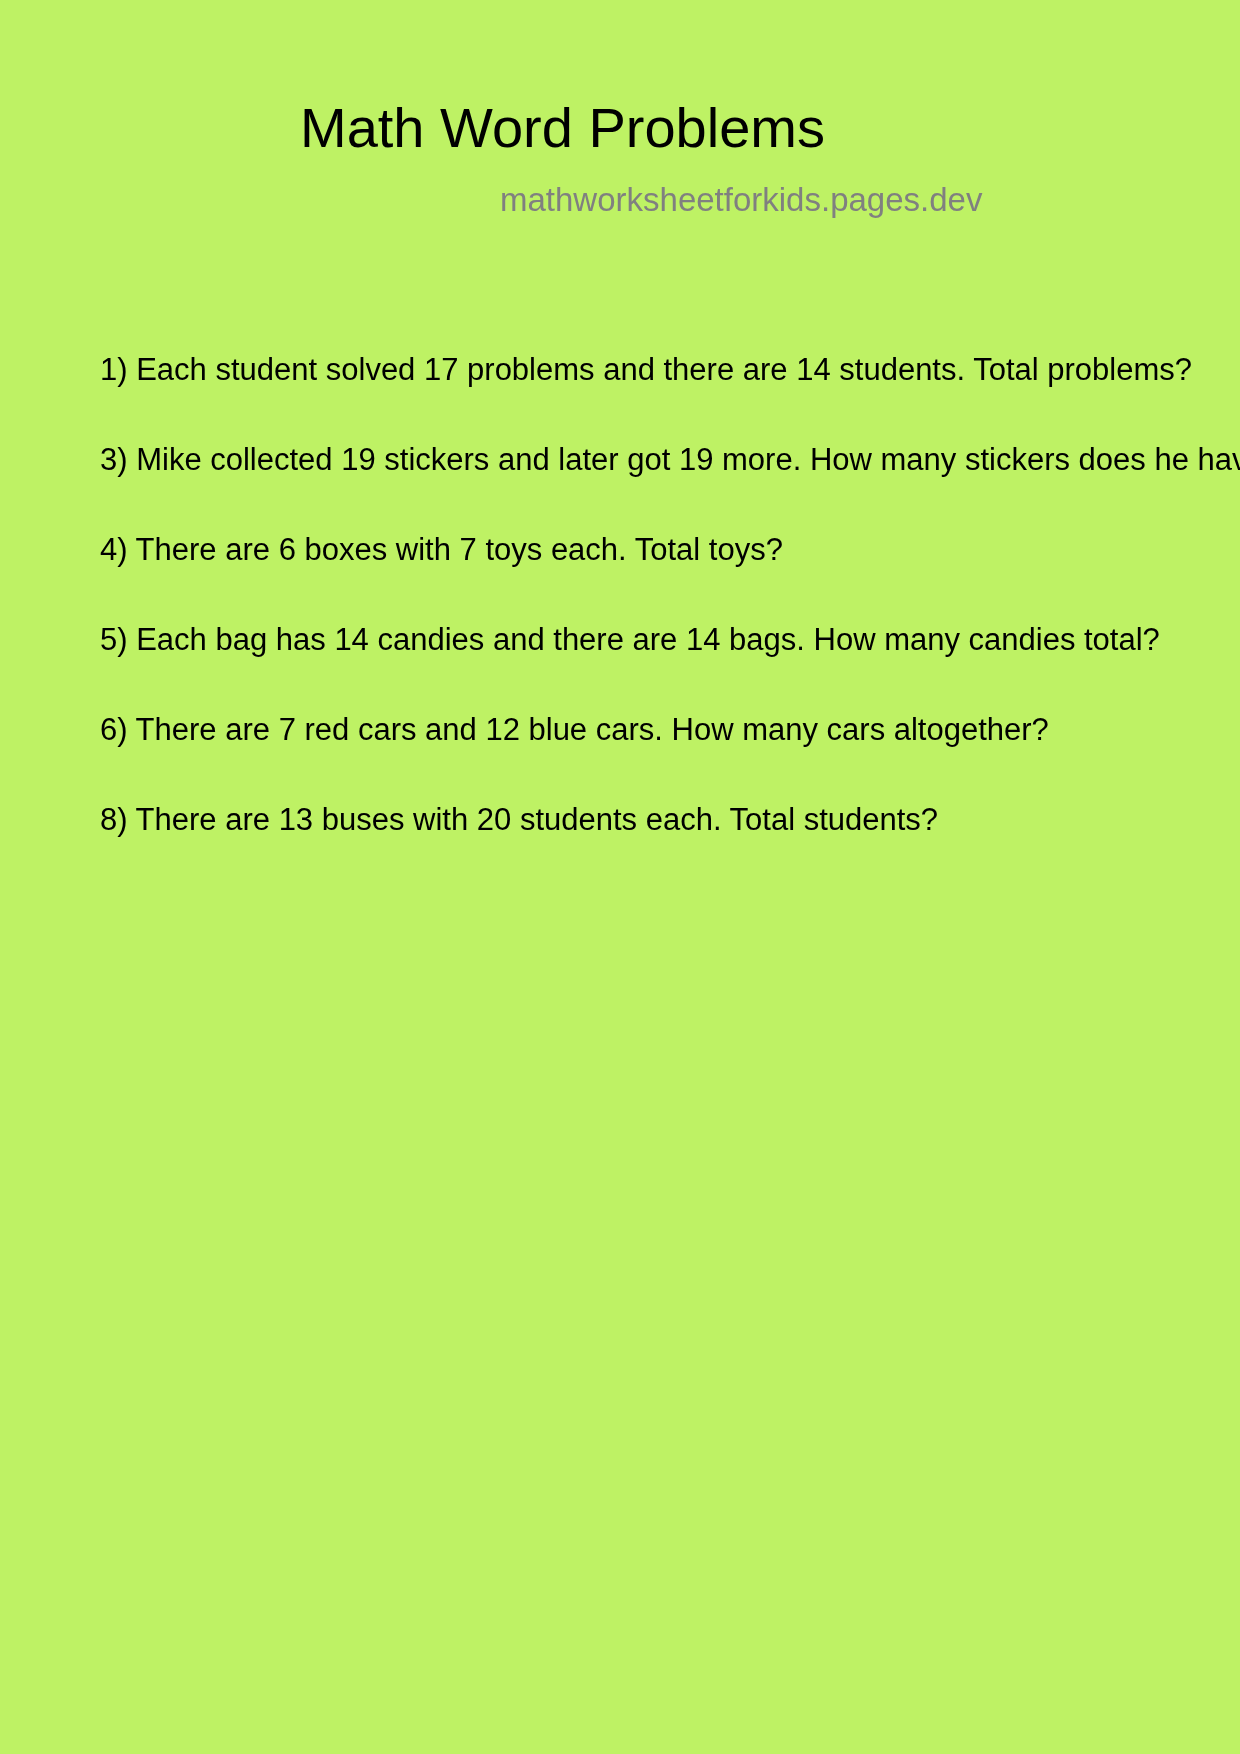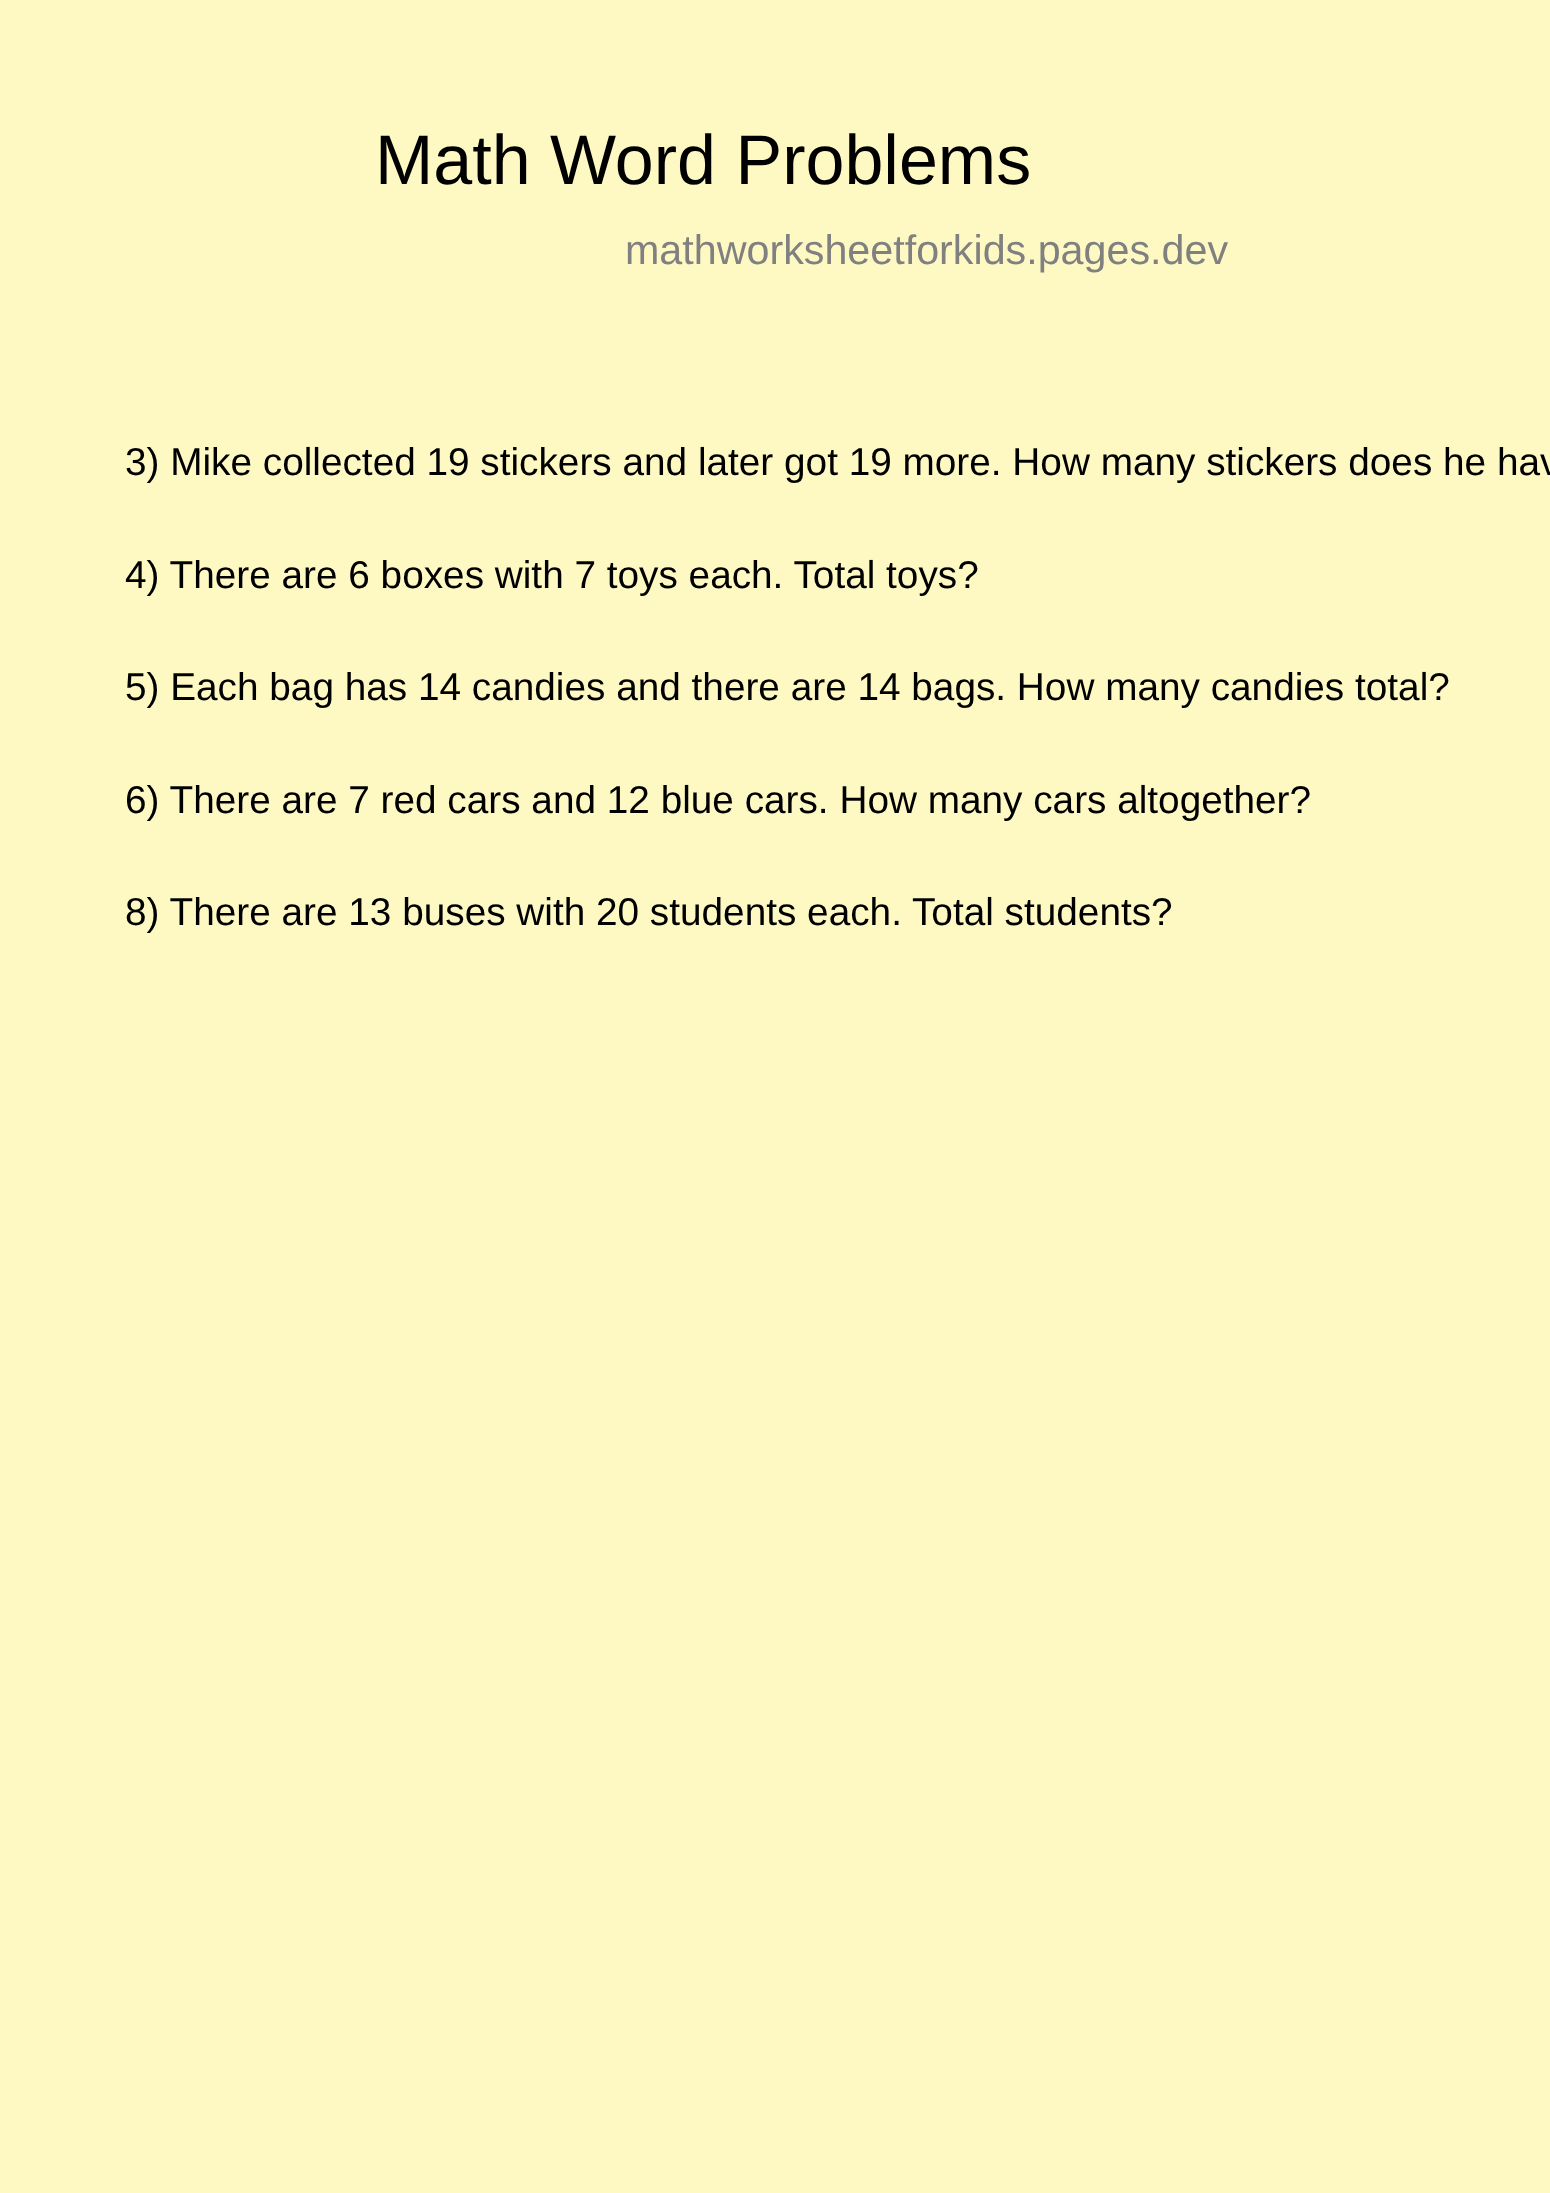--- a/index.html
+++ b/index.html
@@ -14,21 +14,21 @@
       position: relative;
       font-family: "Liberation Sans", sans-serif;
       color: #000000;
     }
     .page {
       position: absolute;
       left: 0; top: 0;
       width: 1240px;
       height: 1754px;
       overflow: hidden;
-      background: #fef9c3;
+      background: #bef264;
     }
     .title {
       position: absolute;
       left: 300px;
       top: 96px;
       font-size: 56px;
       line-height: 64px;
       white-space: nowrap;
       margin: 0;
       font-weight: normal;
@@ -60,19 +60,20 @@
     }
   </style>
 </head>
 <body>
 
 <div class="page">
   <h1 class="title">Math Word Problems</h1>
   <div class="subtitle">mathworksheetforkids.pages.dev</div>
 
   <ol class="problems">
+    <li class="problem">1) Each student solved 17 problems and there are 14 students. Total problems?</li>
     <li class="problem">3) Mike collected 19 stickers and later got 19 more. How many stickers does he have?</li>
     <li class="problem">4) There are 6 boxes with 7 toys each. Total toys?</li>
     <li class="problem">5) Each bag has 14 candies and there are 14 bags. How many candies total?</li>
     <li class="problem">6) There are 7 red cars and 12 blue cars. How many cars altogether?</li>
     <li class="problem">8) There are 13 buses with 20 students each. Total students?</li>
   </ol>
 </div>
 
 </body></html>

